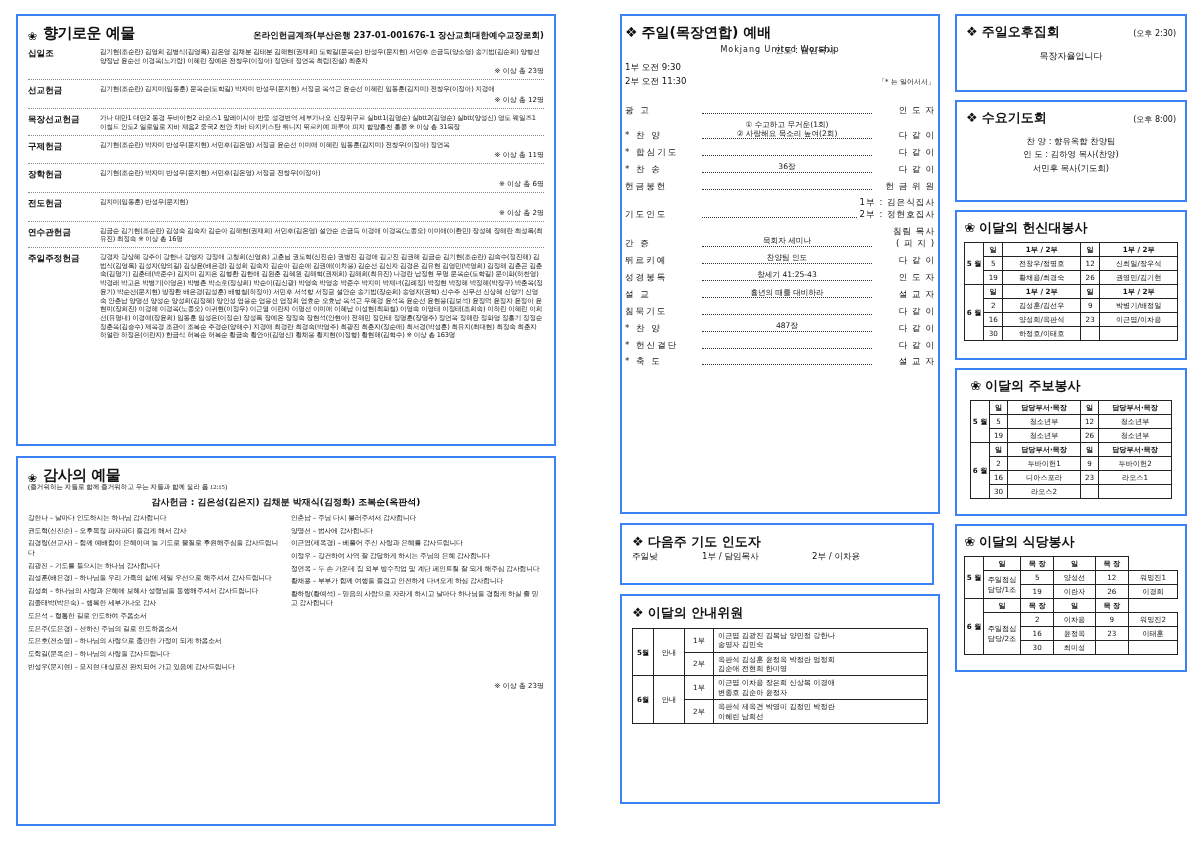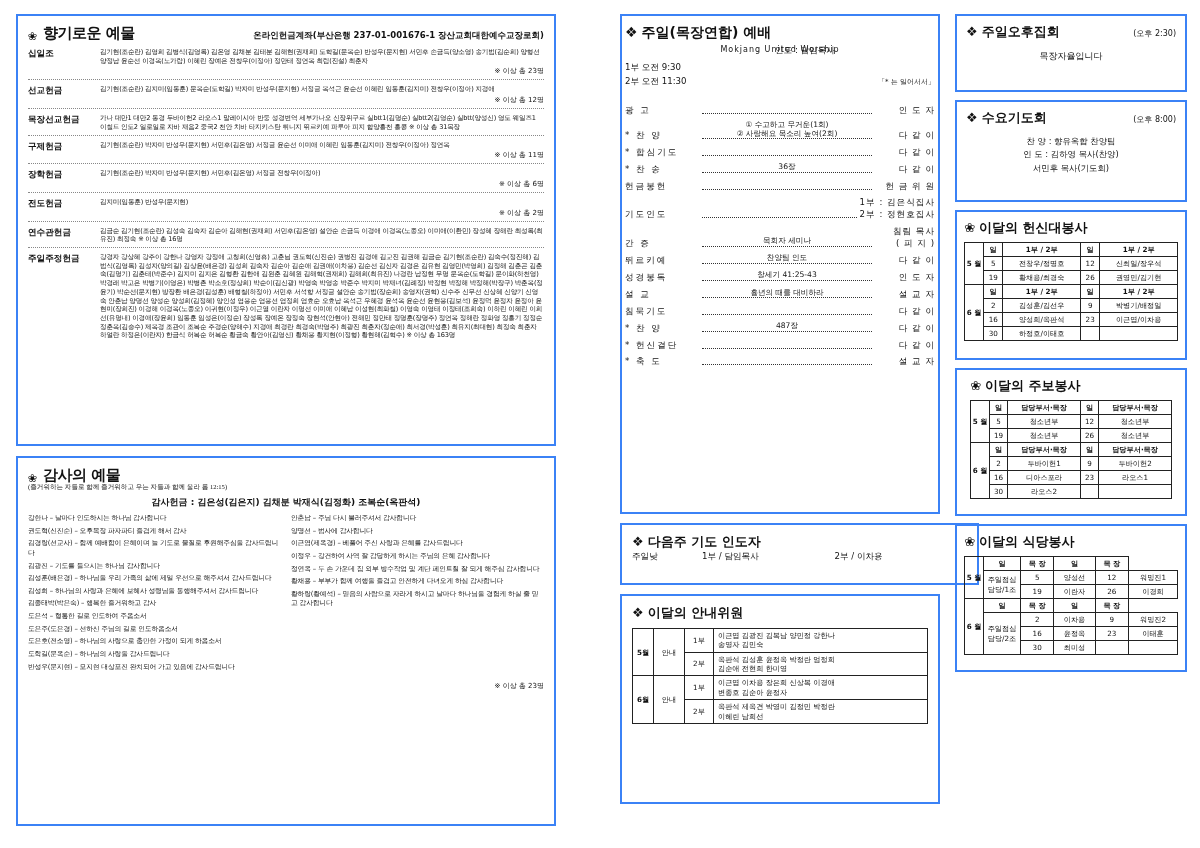--- a/index.html
+++ b/index.html
@@ -39,21 +39,21 @@
 
   .thk-sub{font-size:6.6px;text-align:left;margin-top:-2px;font-family:Liberation Serif, serif;}
   .thk-title2{font-size:9px;font-weight:bold;text-align:center;margin:4px 0 5px;}
   .thk-cols{display:flex;gap:10px;}
   .thk-cols > div{flex:1;}
   .thk-item{font-size:6.8px;line-height:1.42;margin-bottom:3px;letter-spacing:-0.2px;}
 
   
   #mid{left:620px;top:14px;width:320px;}
   #box-worship{width:320px;padding:8px 3px;min-height:500px;}
-  #box-next{width:359px;margin-top:9px;padding:8px 10px;min-height:62px;}
+  #box-next{width:314px;margin-top:9px;padding:8px 10px;min-height:62px;}
   #box-guide{width:320px;margin-top:9px;padding:8px 10px;min-height:210px;}
 
   .w-title{font-size:14px;font-weight:bold;}
   .w-eng{font-size:8px;text-align:center;margin:3px 0 7px;letter-spacing:1px;}
   .w-times{font-size:8.6px;line-height:1.6;}
   .ordrow{display:flex;align-items:flex-end;font-size:8.6px;margin-top:4.5px;}
   .ordrow .l{flex:0 0 74px;white-space:nowrap;letter-spacing:2px;}
   .ordrow .m{flex:1;border-bottom:1px dotted #333;margin:0 3px 3px 3px;font-size:7.6px;text-align:center;line-height:1.15;letter-spacing:0;}
   .ordrow .r{flex:0 0 60px;text-align:right;white-space:nowrap;letter-spacing:1px;}
   .mtwo{display:block;}
@@ -168,21 +168,21 @@
       <div class="thk-sub">(즐거워하는 자들로 함께 즐거워하고 우는 자들과 함께 울라 롬 12:15)</div>
       <div class="thk-title2">감사헌금 : 김은성(김은지) 김채분 박재식(김정화) 조복순(옥판석)</div>
       <div class="thk-cols">
         <div id="thanks-left">
             <div class="thk-item">강한나 – 날마다 인도하시는 하나님 감사합니다</div>
             <div class="thk-item">권도혁(신진순) – 오후목장 파자파티 즐겁게 해서 감사</div>
             <div class="thk-item">김경랑(선교사) – 함께 예배함이 은혜이며 늘 기도로 물질로 후원해주심을 감사드립니다</div>
             <div class="thk-item">김광진 – 기도를 들으시는 하나님 감사합니다</div>
             <div class="thk-item">김성훈(배은경) – 하나님을 우리 가족의 삶에 제일 우선으로 해주셔서 감사드립니다</div>
             <div class="thk-item">김성희 – 하나님의 사랑과 은혜에 보혜사 성령님을 동행해주셔서 감사드립니다</div>
-            <div class="thk-item">김종태박(박은숙) – 행복한 즐거워하고 감사</div>
+            <div class="thk-item">김종태박(박은숙) – 행복한 세부가나오 감사</div>
             <div class="thk-item">도은석 – 형통한 길로 인도하여 주옵소서</div>
             <div class="thk-item">도은주(도은경) – 선하신 주님의 길로 인도하옵소서</div>
             <div class="thk-item">도은호(전소영) – 하나님의 사랑으로 충만한 가정이 되게 하옵소서</div>
             <div class="thk-item">도학길(문옥순) – 하나님의 사랑을 감사드립니다</div>
             <div class="thk-item">반성우(문지현) – 모지현 대상포진 완치되어 가고 있음에 감사드립니다</div>
           </div>
         <div id="thanks-right">
             <div class="thk-item">안춘남 – 주님 다시 불러주셔서 감사합니다</div>
             <div class="thk-item">양명선 – 범사에 감사합니다</div>
             <div class="thk-item">이근염(제옥경) – 베풀어 주신 사랑과 은혜를 감사드립니다</div>

